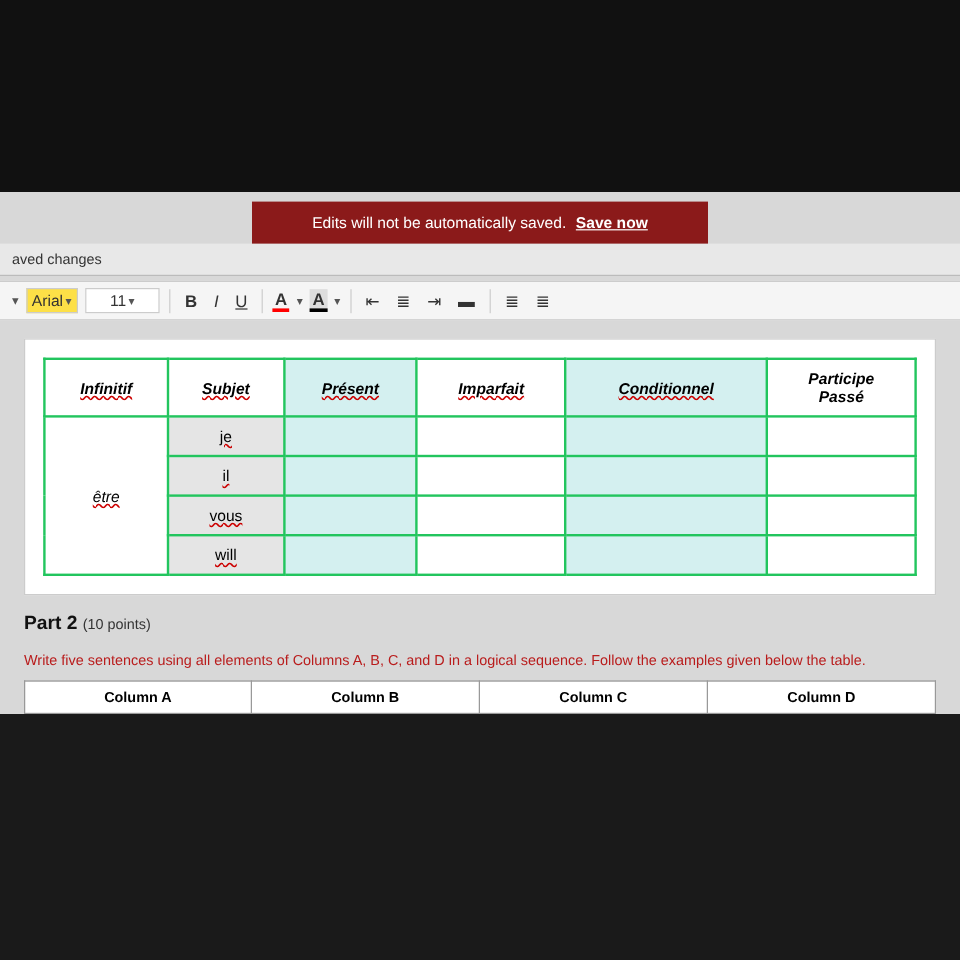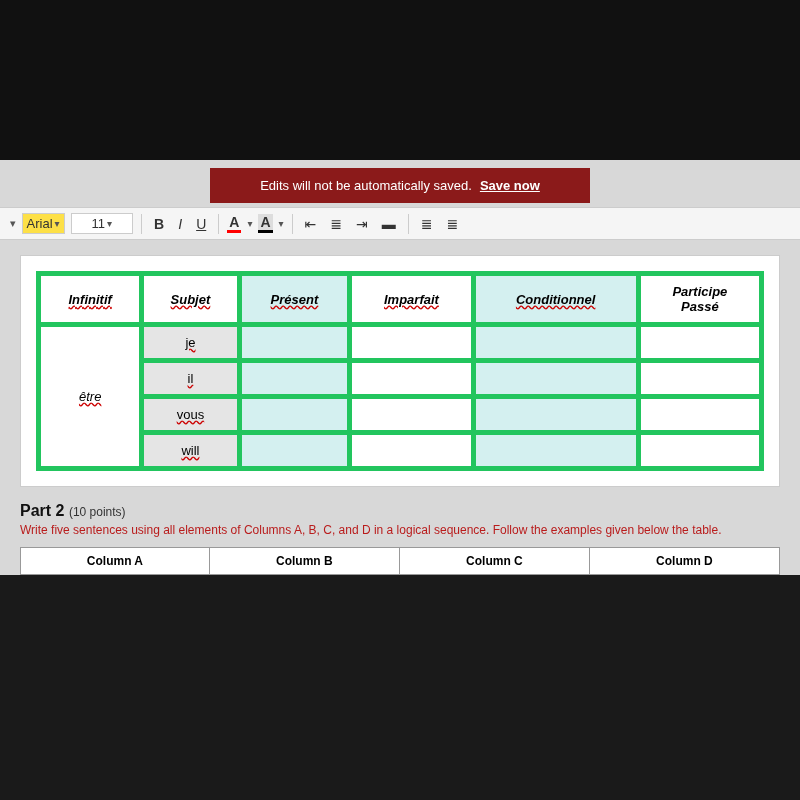--- a/index.html
+++ b/index.html
@@ -136,21 +136,21 @@
     
     .conjugation-table {
       width: 100%;
       border-collapse: collapse;
       border: 1px solid #999;
       font-size: 13px;
     }
 
     .conjugation-table th,
     .conjugation-table td {
-      border: 5px solid #22c55e;
+      border: 2px solid #22c55e;
       padding: 8px 6px;
       text-align: center;
       vertical-align: middle;
     }
 
     .conjugation-table th {
       font-weight: bold;
       font-style: italic;
       background: white;
     }
@@ -173,21 +173,21 @@
 
     
     .part2-section {
       margin: 15px 20px;
     }
 
     .part2-title {
       font-size: 16px;
       font-weight: bold;
       color: #111;
-      margin-bottom: 1px;
+      margin-bottom: 12px;
     }
 
     .part2-subtitle {
       font-size: 12px;
       font-weight: normal;
       color: #333;
     }
 
     .part2-description {
       font-size: 12px;
@@ -250,20 +250,23 @@
 
 <div class="page-container">
 
   <div class="banner-wrapper">
     <div class="save-banner">
       <span class="save-banner-text">Edits will not be automatically saved.</span>
       <span class="save-now-link">Save now</span>
     </div>
   </div>
 
+  <div class="header-area">
+    <span class="saved-changes-label">aved changes</span>
+  </div>
 
   <div class="toolbar">
     <span style="font-size:11px;color:#555;">▾</span>
     <div class="toolbar-font">
       <span>Arial</span>
       <span class="dropdown-arrow">▾</span>
     </div>
     <div class="toolbar-size">
       <span>11</span>
       <span class="dropdown-arrow">▾</span>

